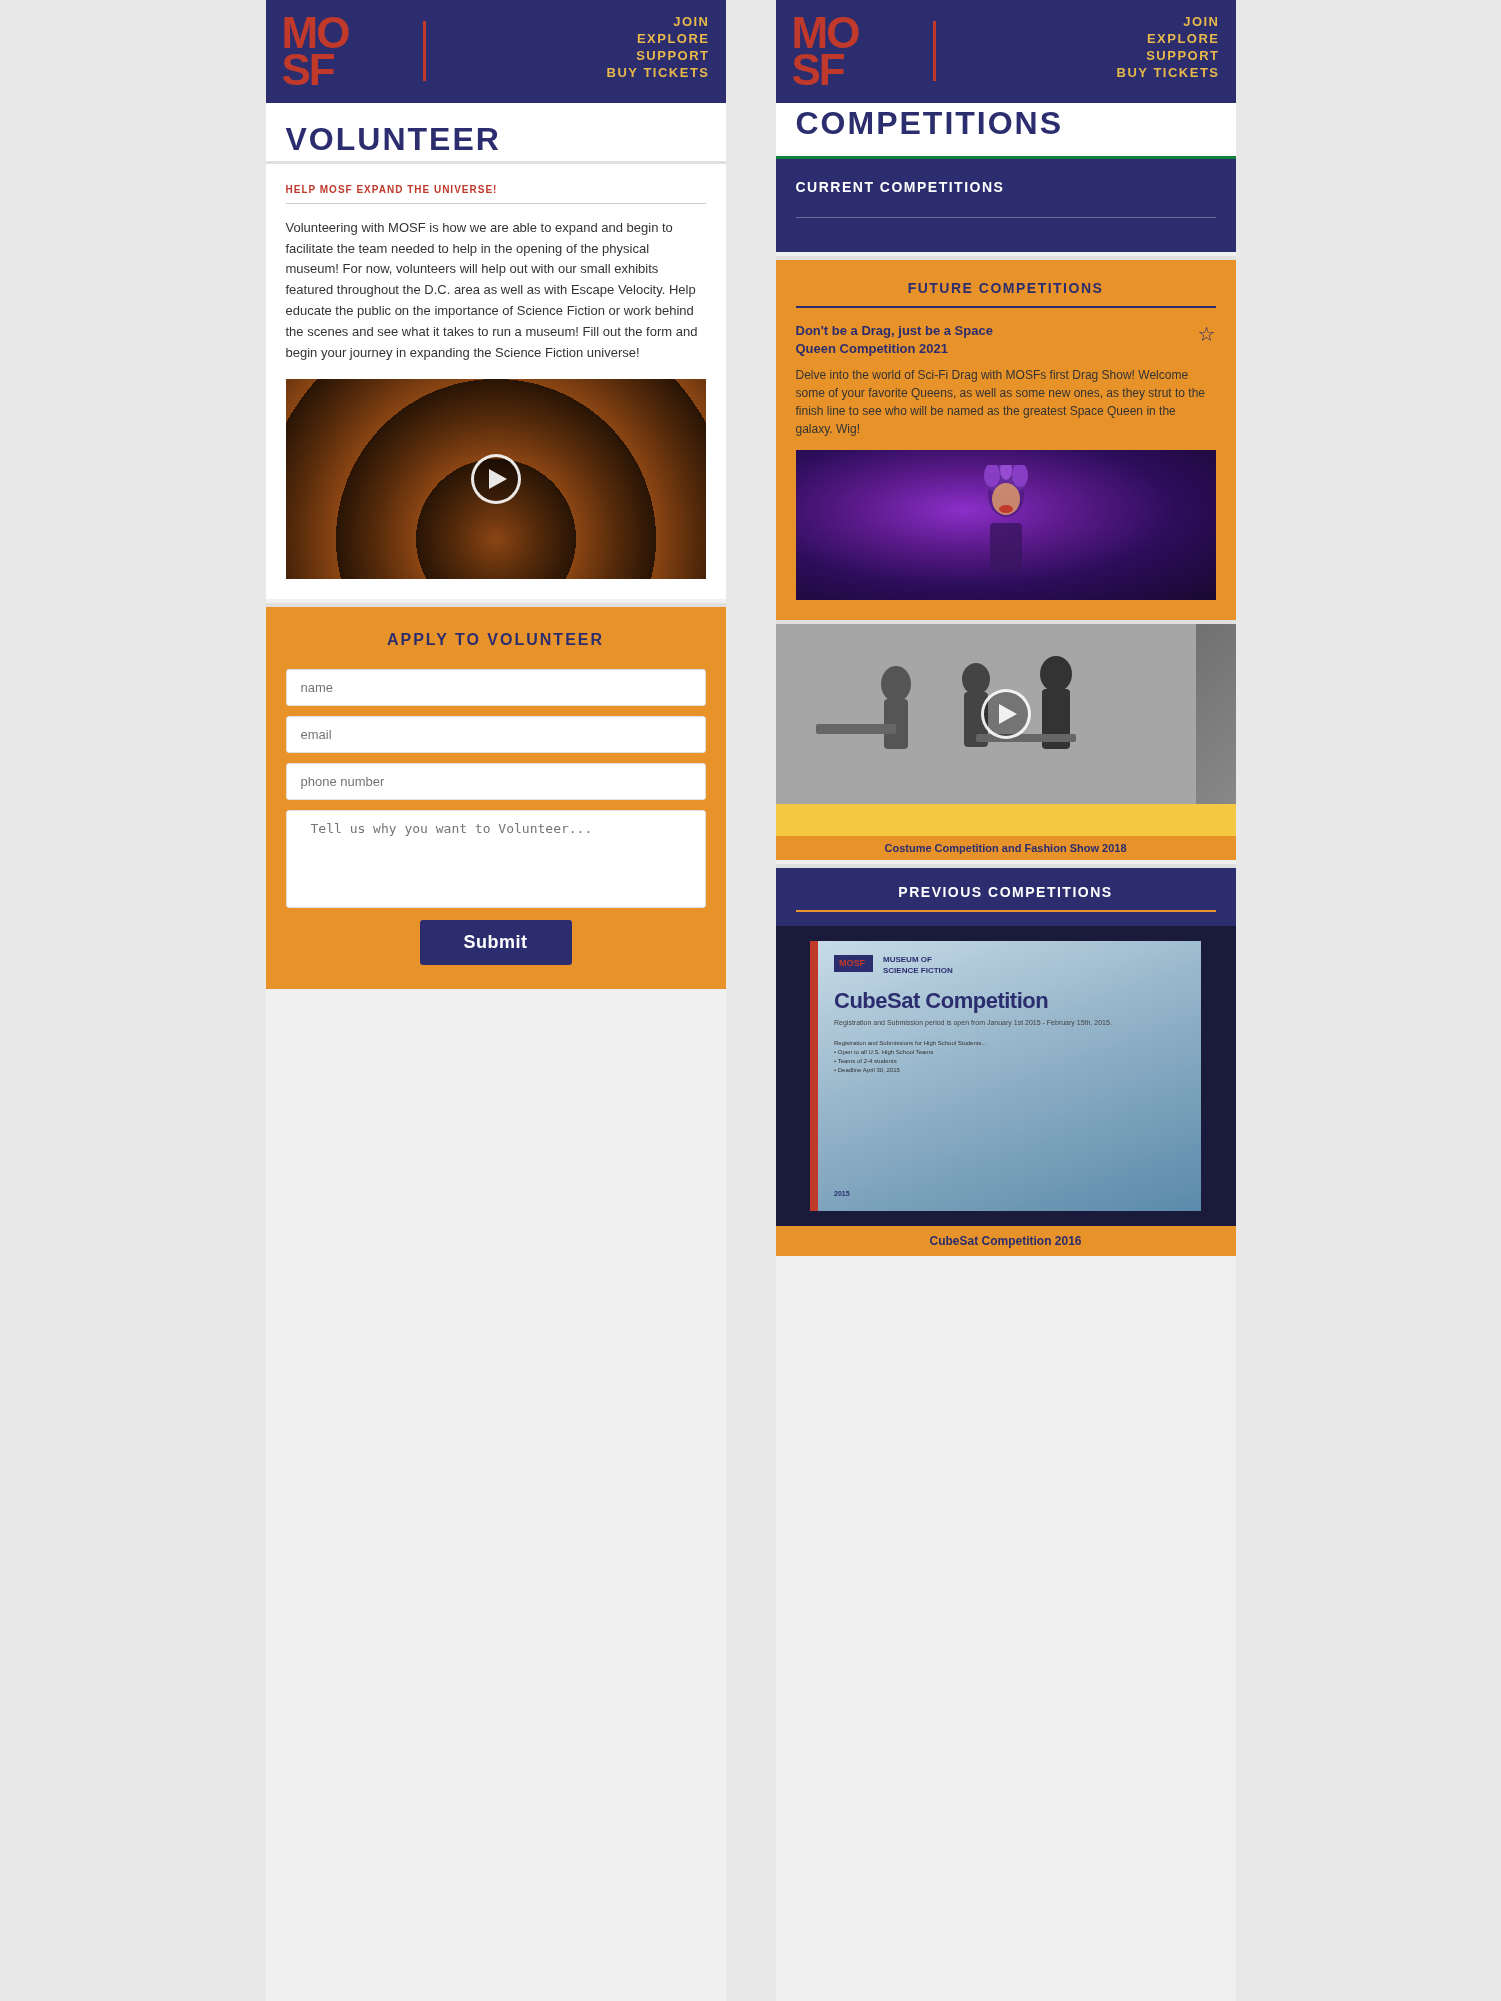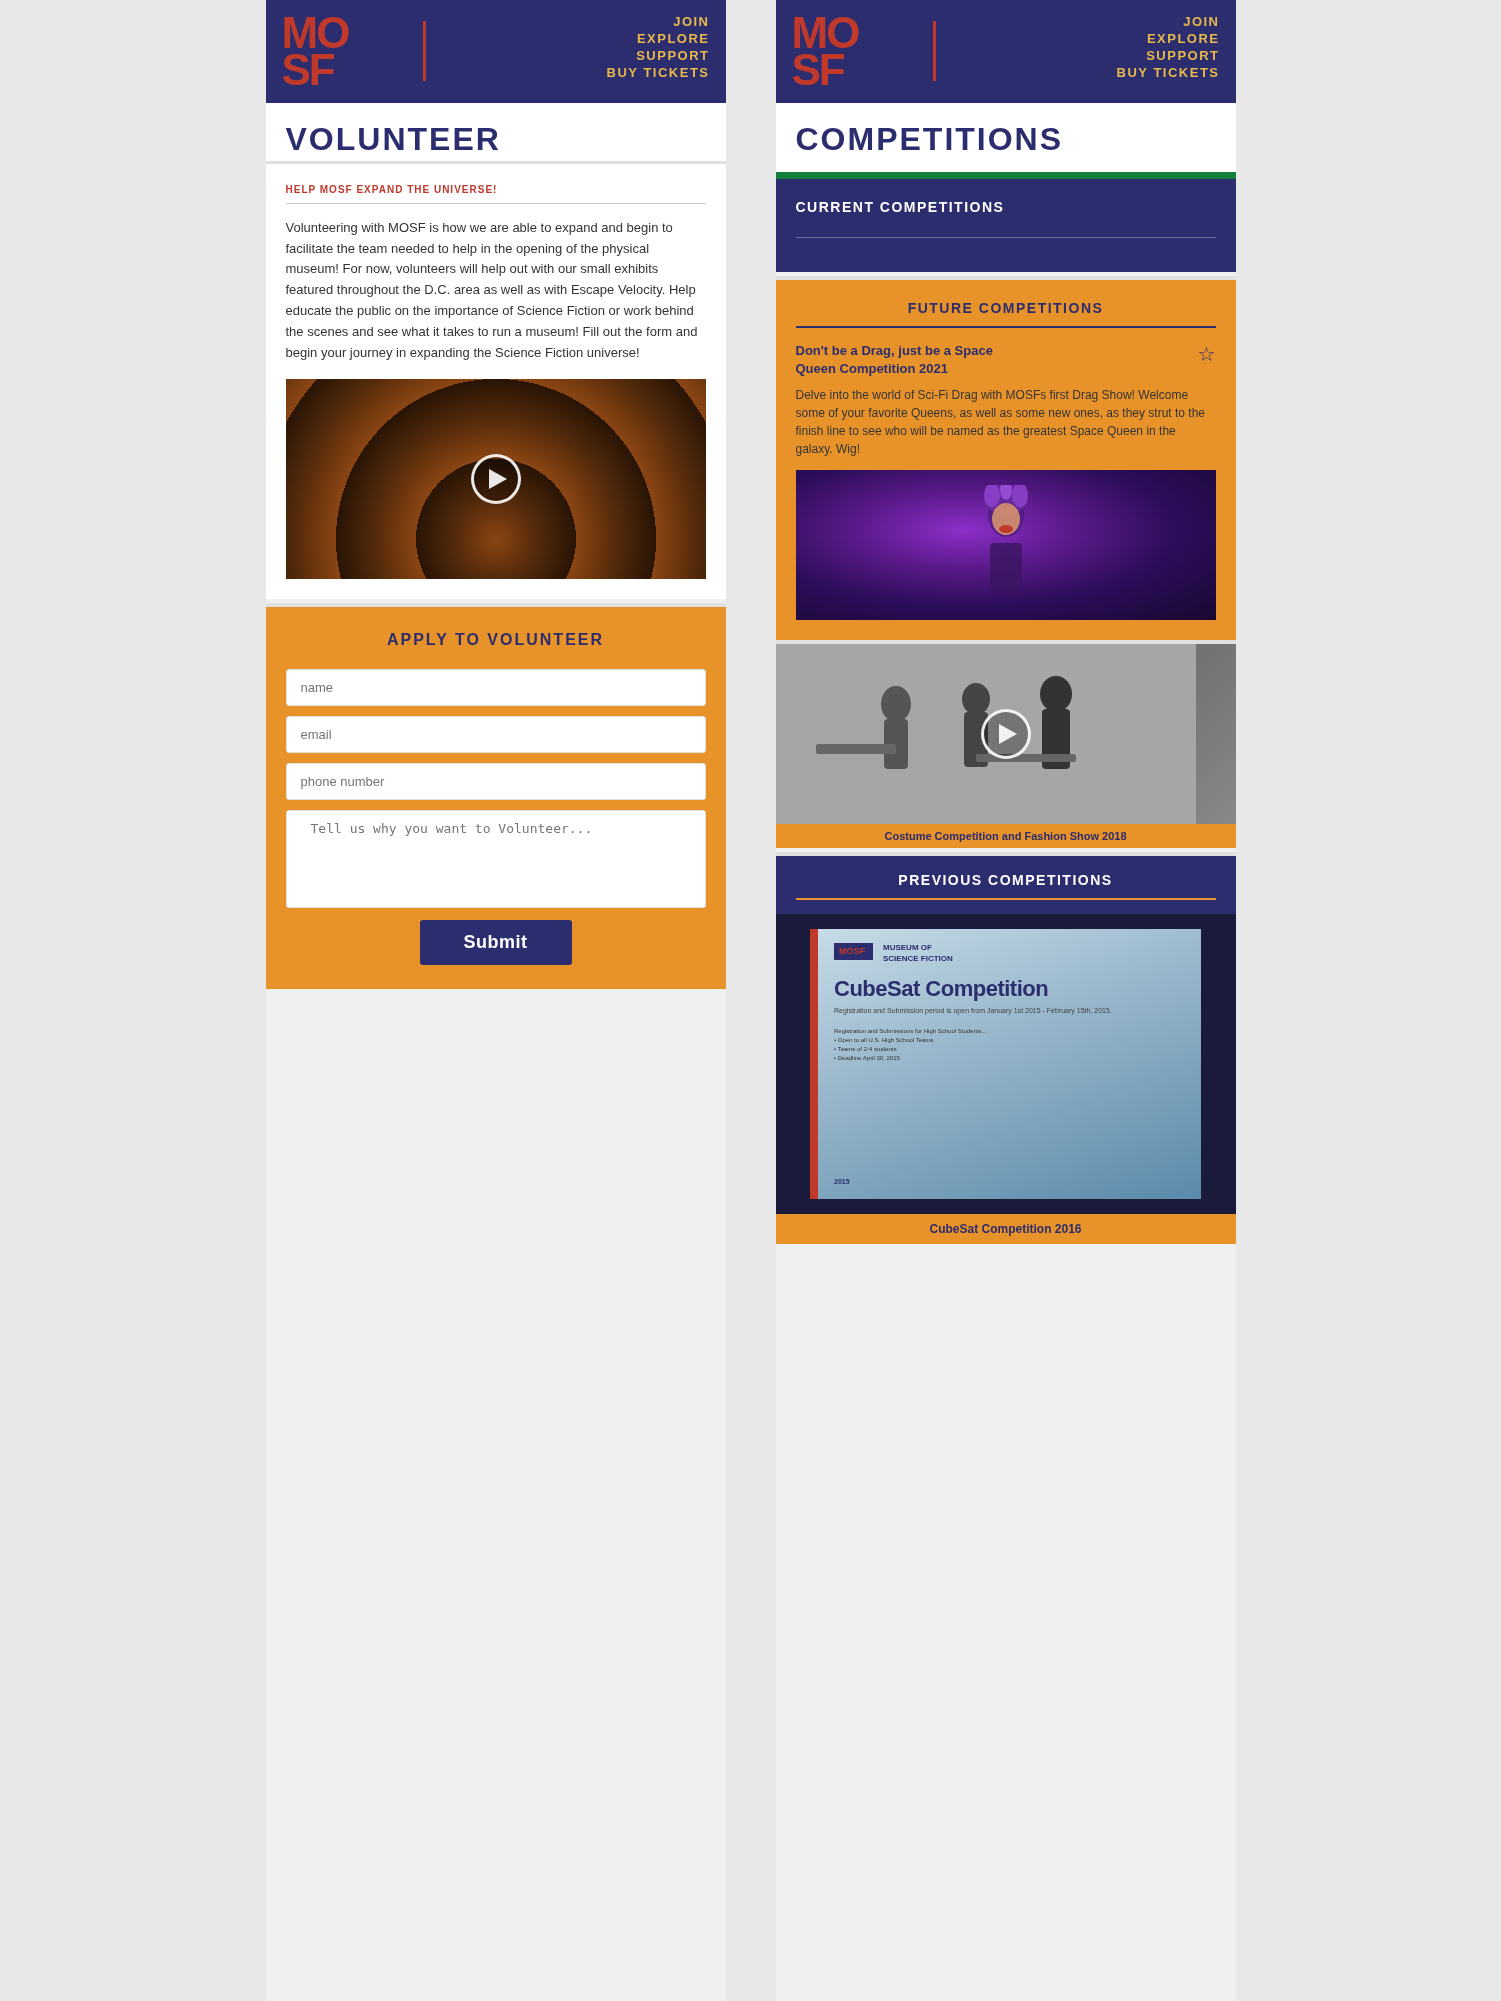--- a/index.html
+++ b/index.html
@@ -197,22 +197,22 @@
       font-size: 18px;
       font-weight: 700;
       border-radius: 3px;
       cursor: pointer;
       letter-spacing: 0.5px;
     }
 
     
     .competitions-title {
       background: #fff;
-      padding: 18px 20px 14px;
-      border-bottom: 7px solid #15803d;
+      padding: 2px 20px 14px;
+      border-bottom: 3px solid #15803d;
     }
     .competitions-title h1 {
       color: #2b2d6e;
       font-size: 32px;
       font-weight: 900;
       letter-spacing: 2px;
     }
 
     .current-competitions {
       background: #2b2d6e;
@@ -328,20 +328,21 @@
       justify-content: center;
       background: rgba(0,0,0,0.3);
     }
     .costume-caption {
       background: #e8922a;
       padding: 6px 10px;
       color: #2b2d6e;
       font-size: 11px;
       font-weight: 700;
       text-align: center;
+      margin-top: 32px;
     }
 
     
     .previous-competitions {
       background: #2b2d6e;
       padding: 0;
     }
     .prev-title {
       color: #fff;
       font-size: 14px;

